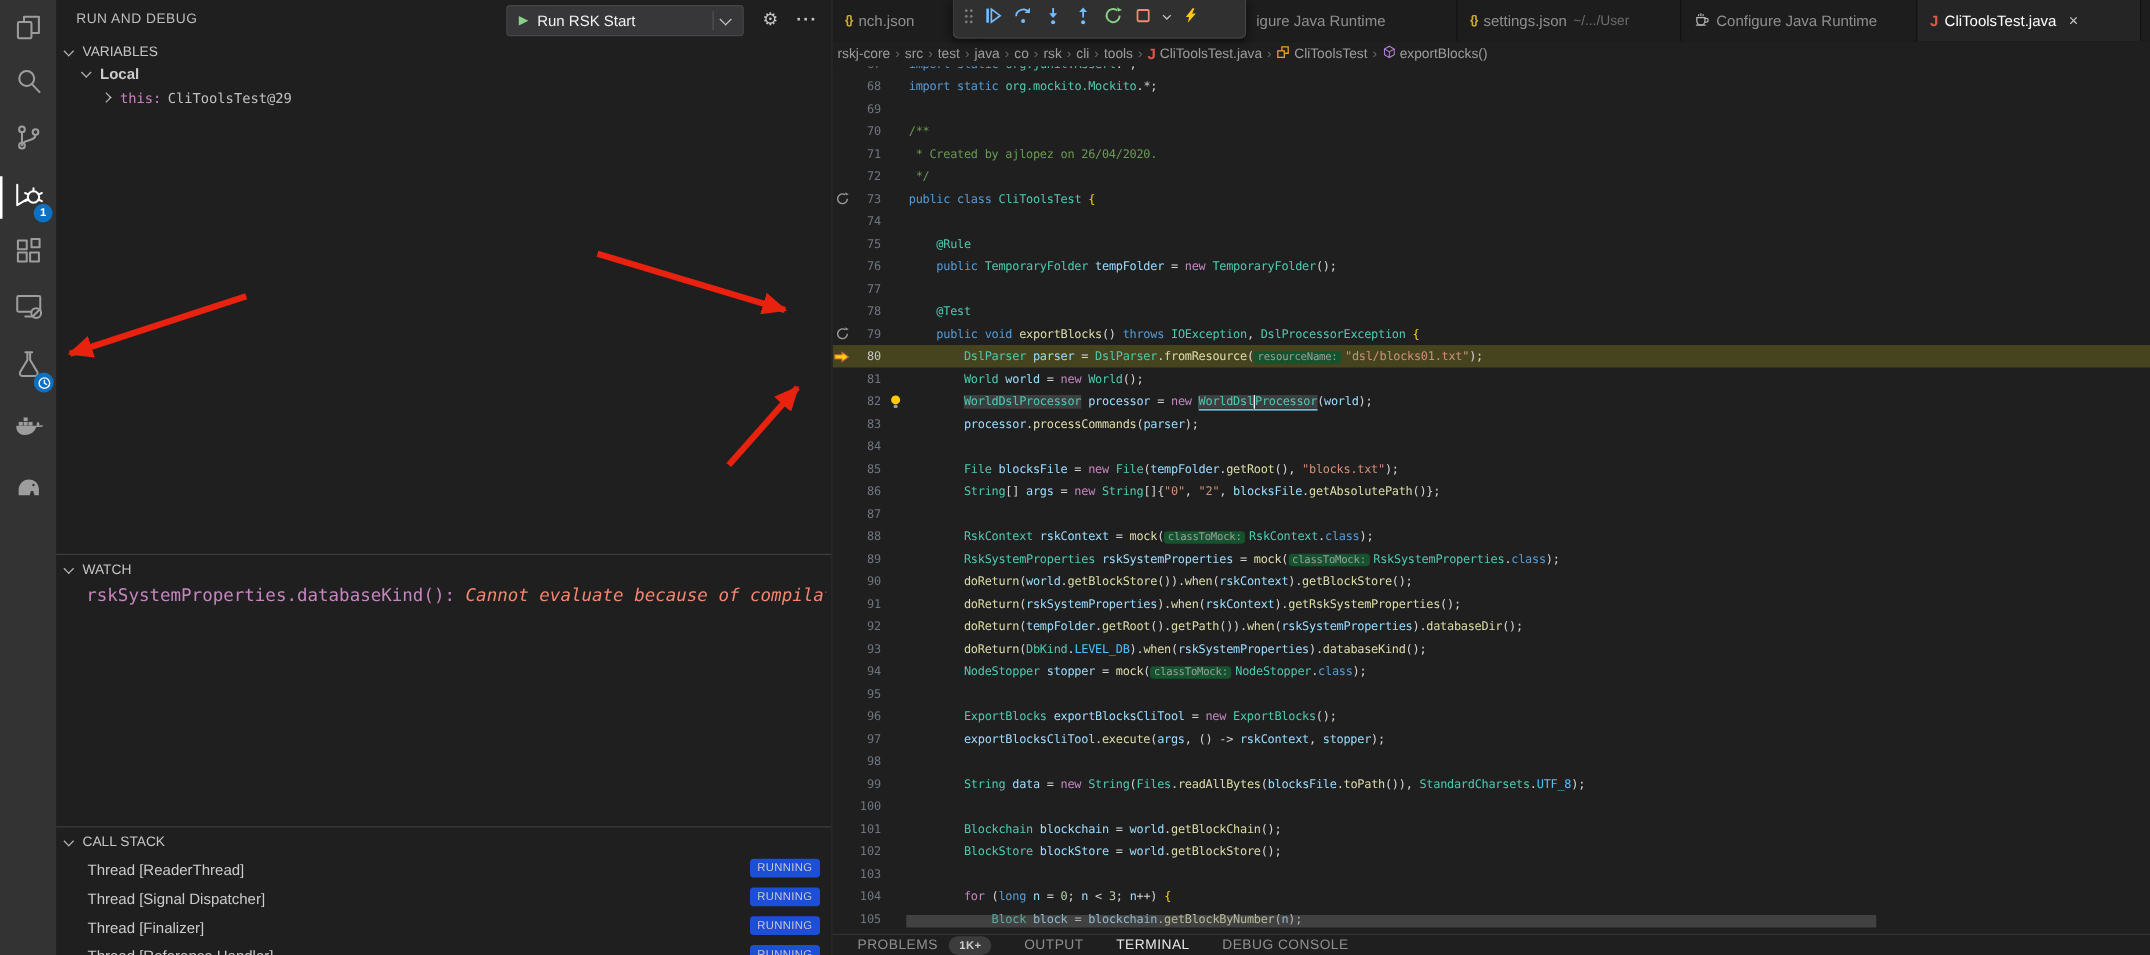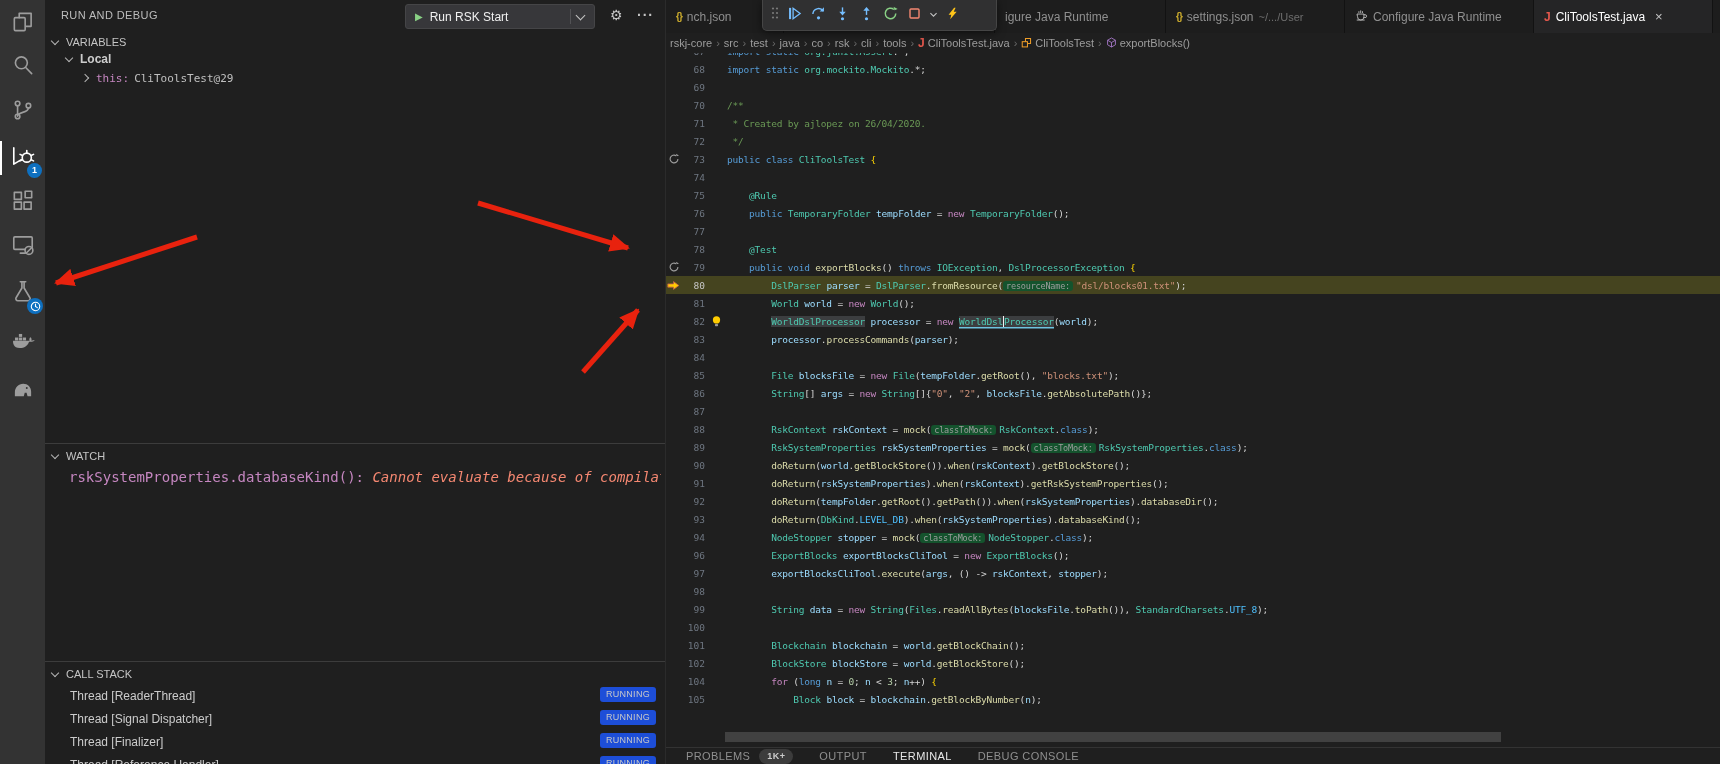--- a/index.html
+++ b/index.html
@@ -414,20 +414,26 @@
           <span class="ctext"><span class="tok ">        </span><span class="tok f">doReturn</span><span class="tok ">(</span><span class="tok t">DbKind</span><span class="tok ">.</span><span class="tok cn">LEVEL_DB</span><span class="tok ">).</span><span class="tok f">when</span><span class="tok ">(</span><span class="tok v">rskSystemProperties</span><span class="tok ">).</span><span class="tok f">databaseKind</span><span class="tok ">();</span></span>
         </div>
         <div class="cline">
           <span class="glyph"></span>
           <span class="lnum">94</span>
           <span class="bulbcol"></span>
           <span class="ctext"><span class="tok ">        </span><span class="tok t">NodeStopper</span><span class="tok "> </span><span class="tok v">stopper</span><span class="tok "> = </span><span class="tok f">mock</span><span class="tok ">(</span><span class="tok i">classToMock:</span><span class="tok t">NodeStopper</span><span class="tok ">.</span><span class="tok k">class</span><span class="tok ">);</span></span>
         </div>
         <div class="cline">
           <span class="glyph"></span>
+          <span class="lnum">95</span>
+          <span class="bulbcol"></span>
+          <span class="ctext"></span>
+        </div>
+        <div class="cline">
+          <span class="glyph"></span>
           <span class="lnum">96</span>
           <span class="bulbcol"></span>
           <span class="ctext"><span class="tok ">        </span><span class="tok t">ExportBlocks</span><span class="tok "> </span><span class="tok v">exportBlocksCliTool</span><span class="tok "> = </span><span class="tok p">new</span><span class="tok "> </span><span class="tok t">ExportBlocks</span><span class="tok ">();</span></span>
         </div>
         <div class="cline">
           <span class="glyph"></span>
           <span class="lnum">97</span>
           <span class="bulbcol"></span>
           <span class="ctext"><span class="tok ">        </span><span class="tok v">exportBlocksCliTool</span><span class="tok ">.</span><span class="tok f">execute</span><span class="tok ">(</span><span class="tok v">args</span><span class="tok ">, () -&gt; </span><span class="tok v">rskContext</span><span class="tok ">, </span><span class="tok v">stopper</span><span class="tok ">);</span></span>
         </div>
@@ -453,20 +459,26 @@
           <span class="glyph"></span>
           <span class="lnum">101</span>
           <span class="bulbcol"></span>
           <span class="ctext"><span class="tok ">        </span><span class="tok t">Blockchain</span><span class="tok "> </span><span class="tok v">blockchain</span><span class="tok "> = </span><span class="tok v">world</span><span class="tok ">.</span><span class="tok f">getBlockChain</span><span class="tok ">();</span></span>
         </div>
         <div class="cline">
           <span class="glyph"></span>
           <span class="lnum">102</span>
           <span class="bulbcol"></span>
           <span class="ctext"><span class="tok ">        </span><span class="tok t">BlockStore</span><span class="tok "> </span><span class="tok v">blockStore</span><span class="tok "> = </span><span class="tok v">world</span><span class="tok ">.</span><span class="tok f">getBlockStore</span><span class="tok ">();</span></span>
+        </div>
+        <div class="cline">
+          <span class="glyph"></span>
+          <span class="lnum">103</span>
+          <span class="bulbcol"></span>
+          <span class="ctext"></span>
         </div>
         <div class="cline">
           <span class="glyph"></span>
           <span class="lnum">104</span>
           <span class="bulbcol"></span>
           <span class="ctext"><span class="tok ">        </span><span class="tok p">for</span><span class="tok "> (</span><span class="tok k">long</span><span class="tok "> </span><span class="tok v">n</span><span class="tok "> = </span><span class="tok n">0</span><span class="tok ">; </span><span class="tok v">n</span><span class="tok "> &lt; </span><span class="tok n">3</span><span class="tok ">; </span><span class="tok v">n</span><span class="tok ">++) </span><span class="tok y">{</span></span>
         </div>
         <div class="cline">
           <span class="glyph"></span>
           <span class="lnum">105</span>

